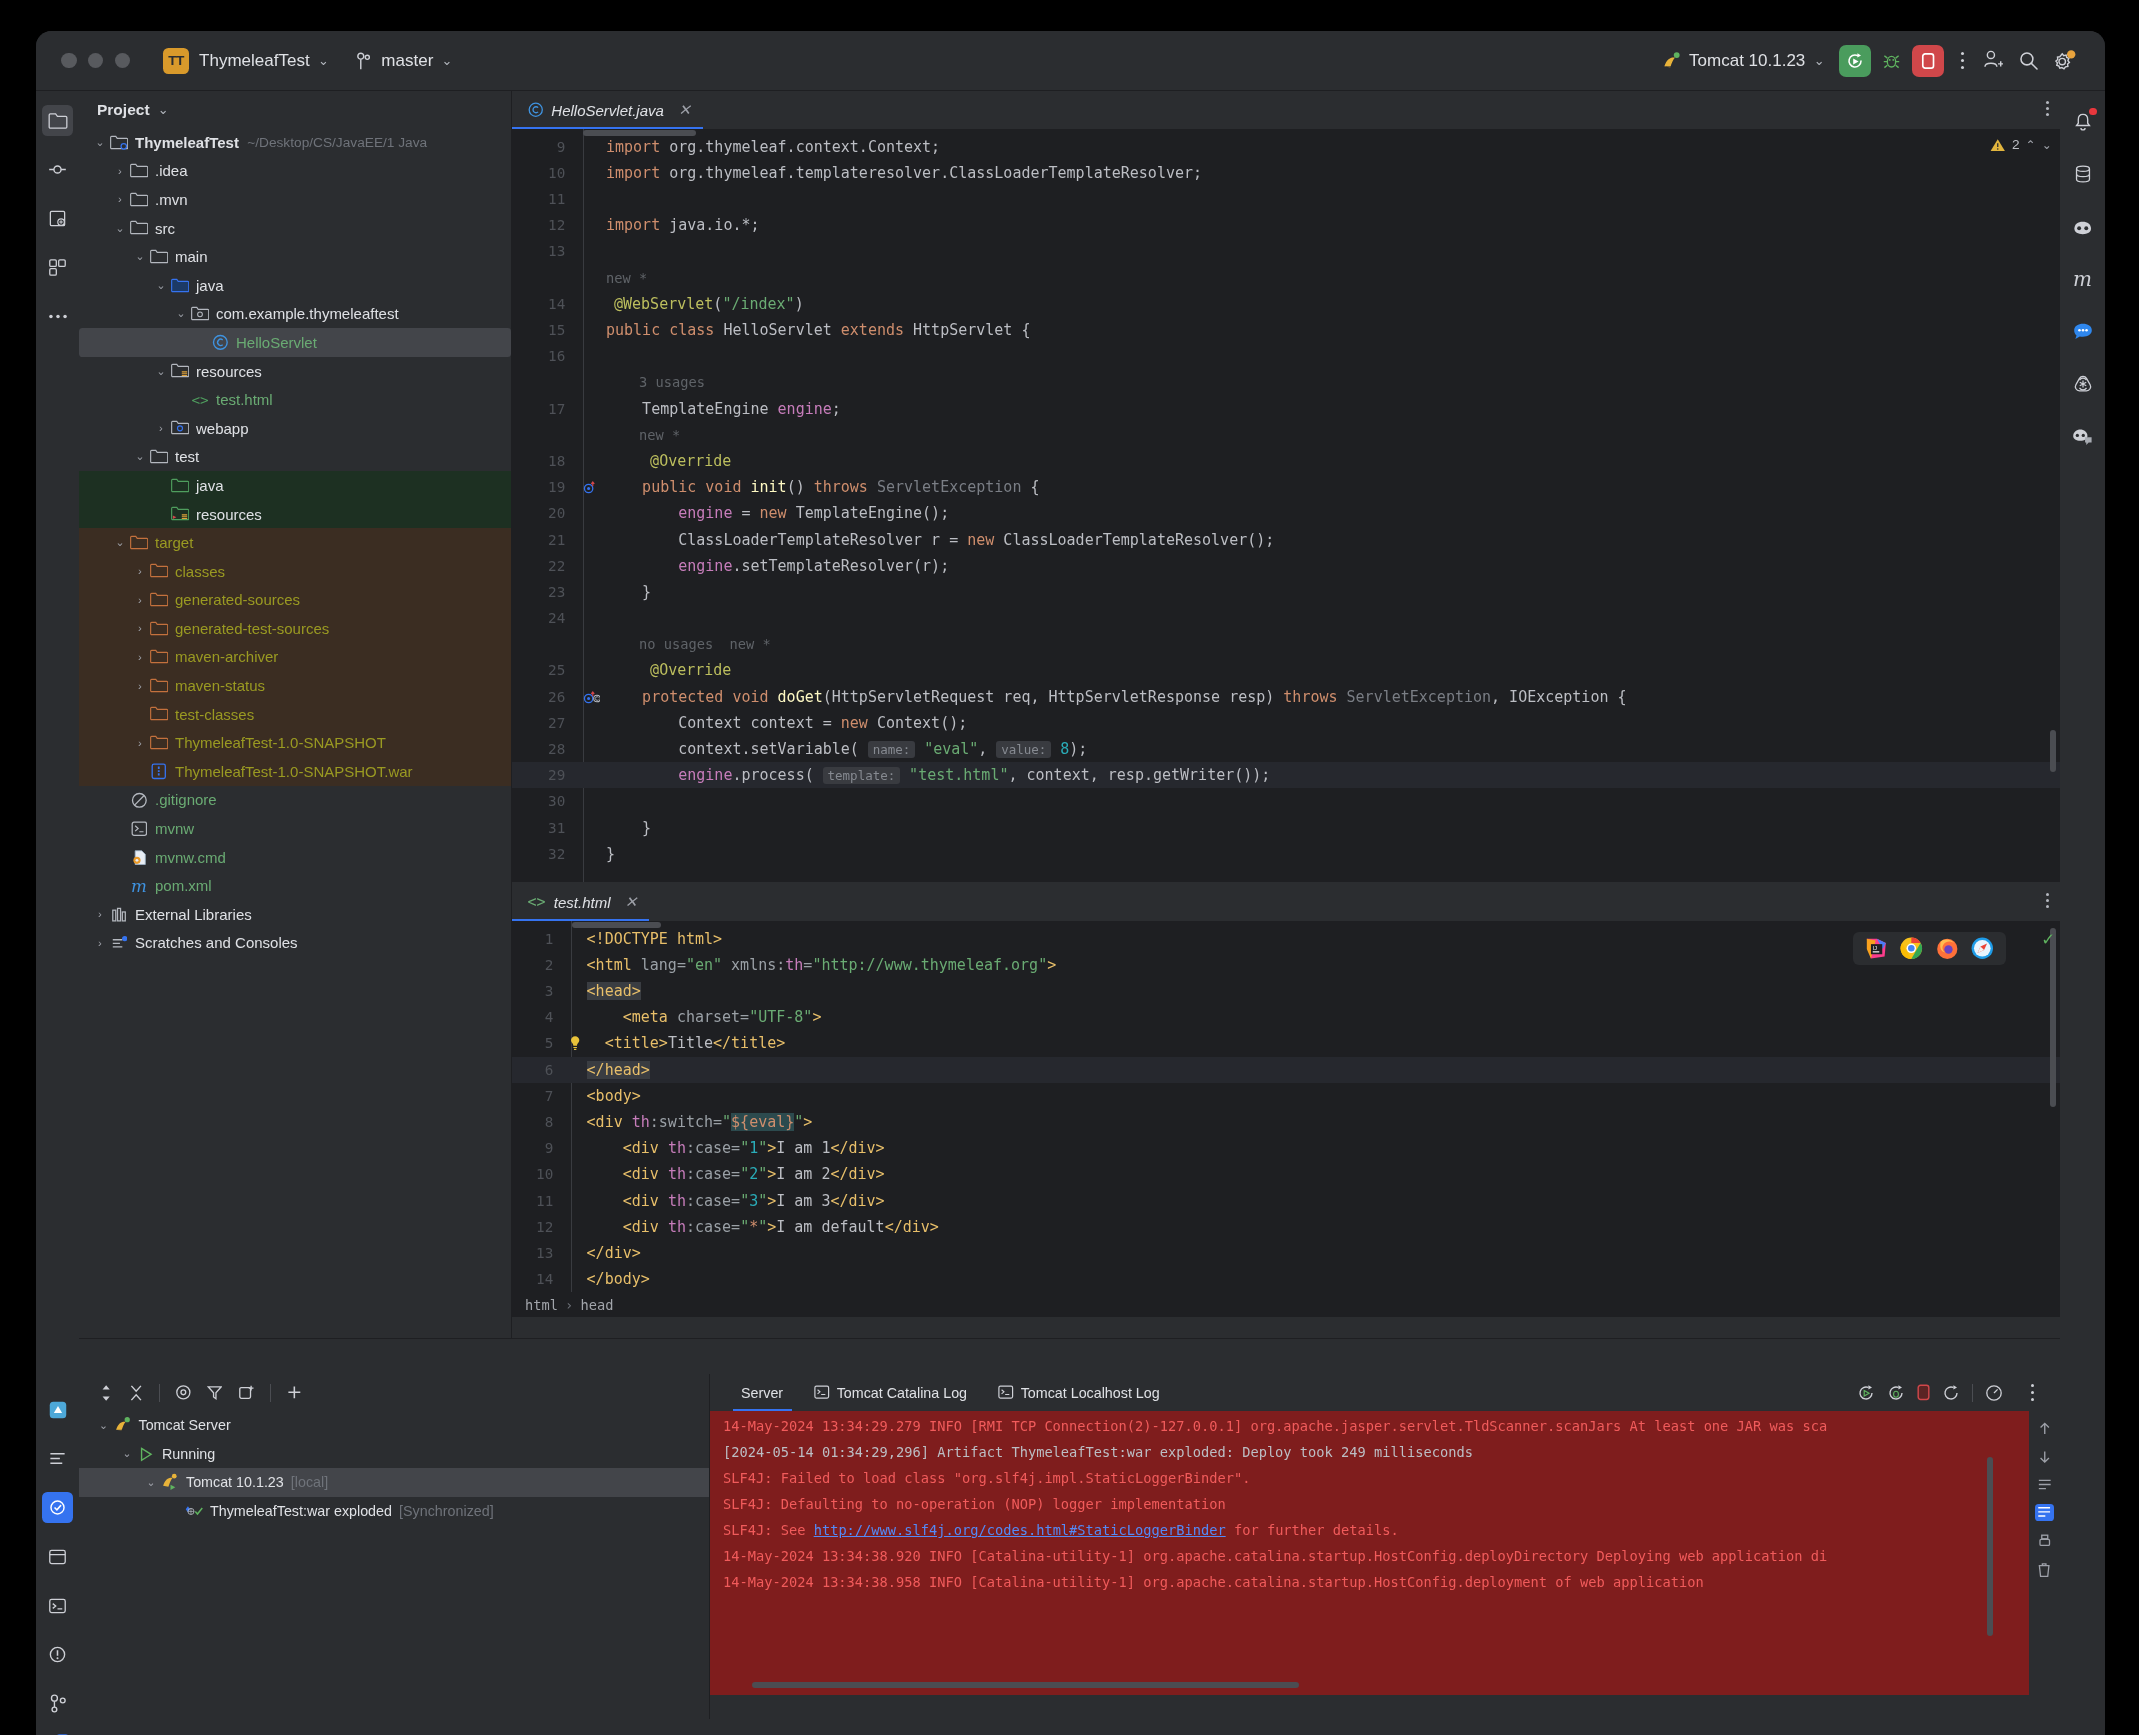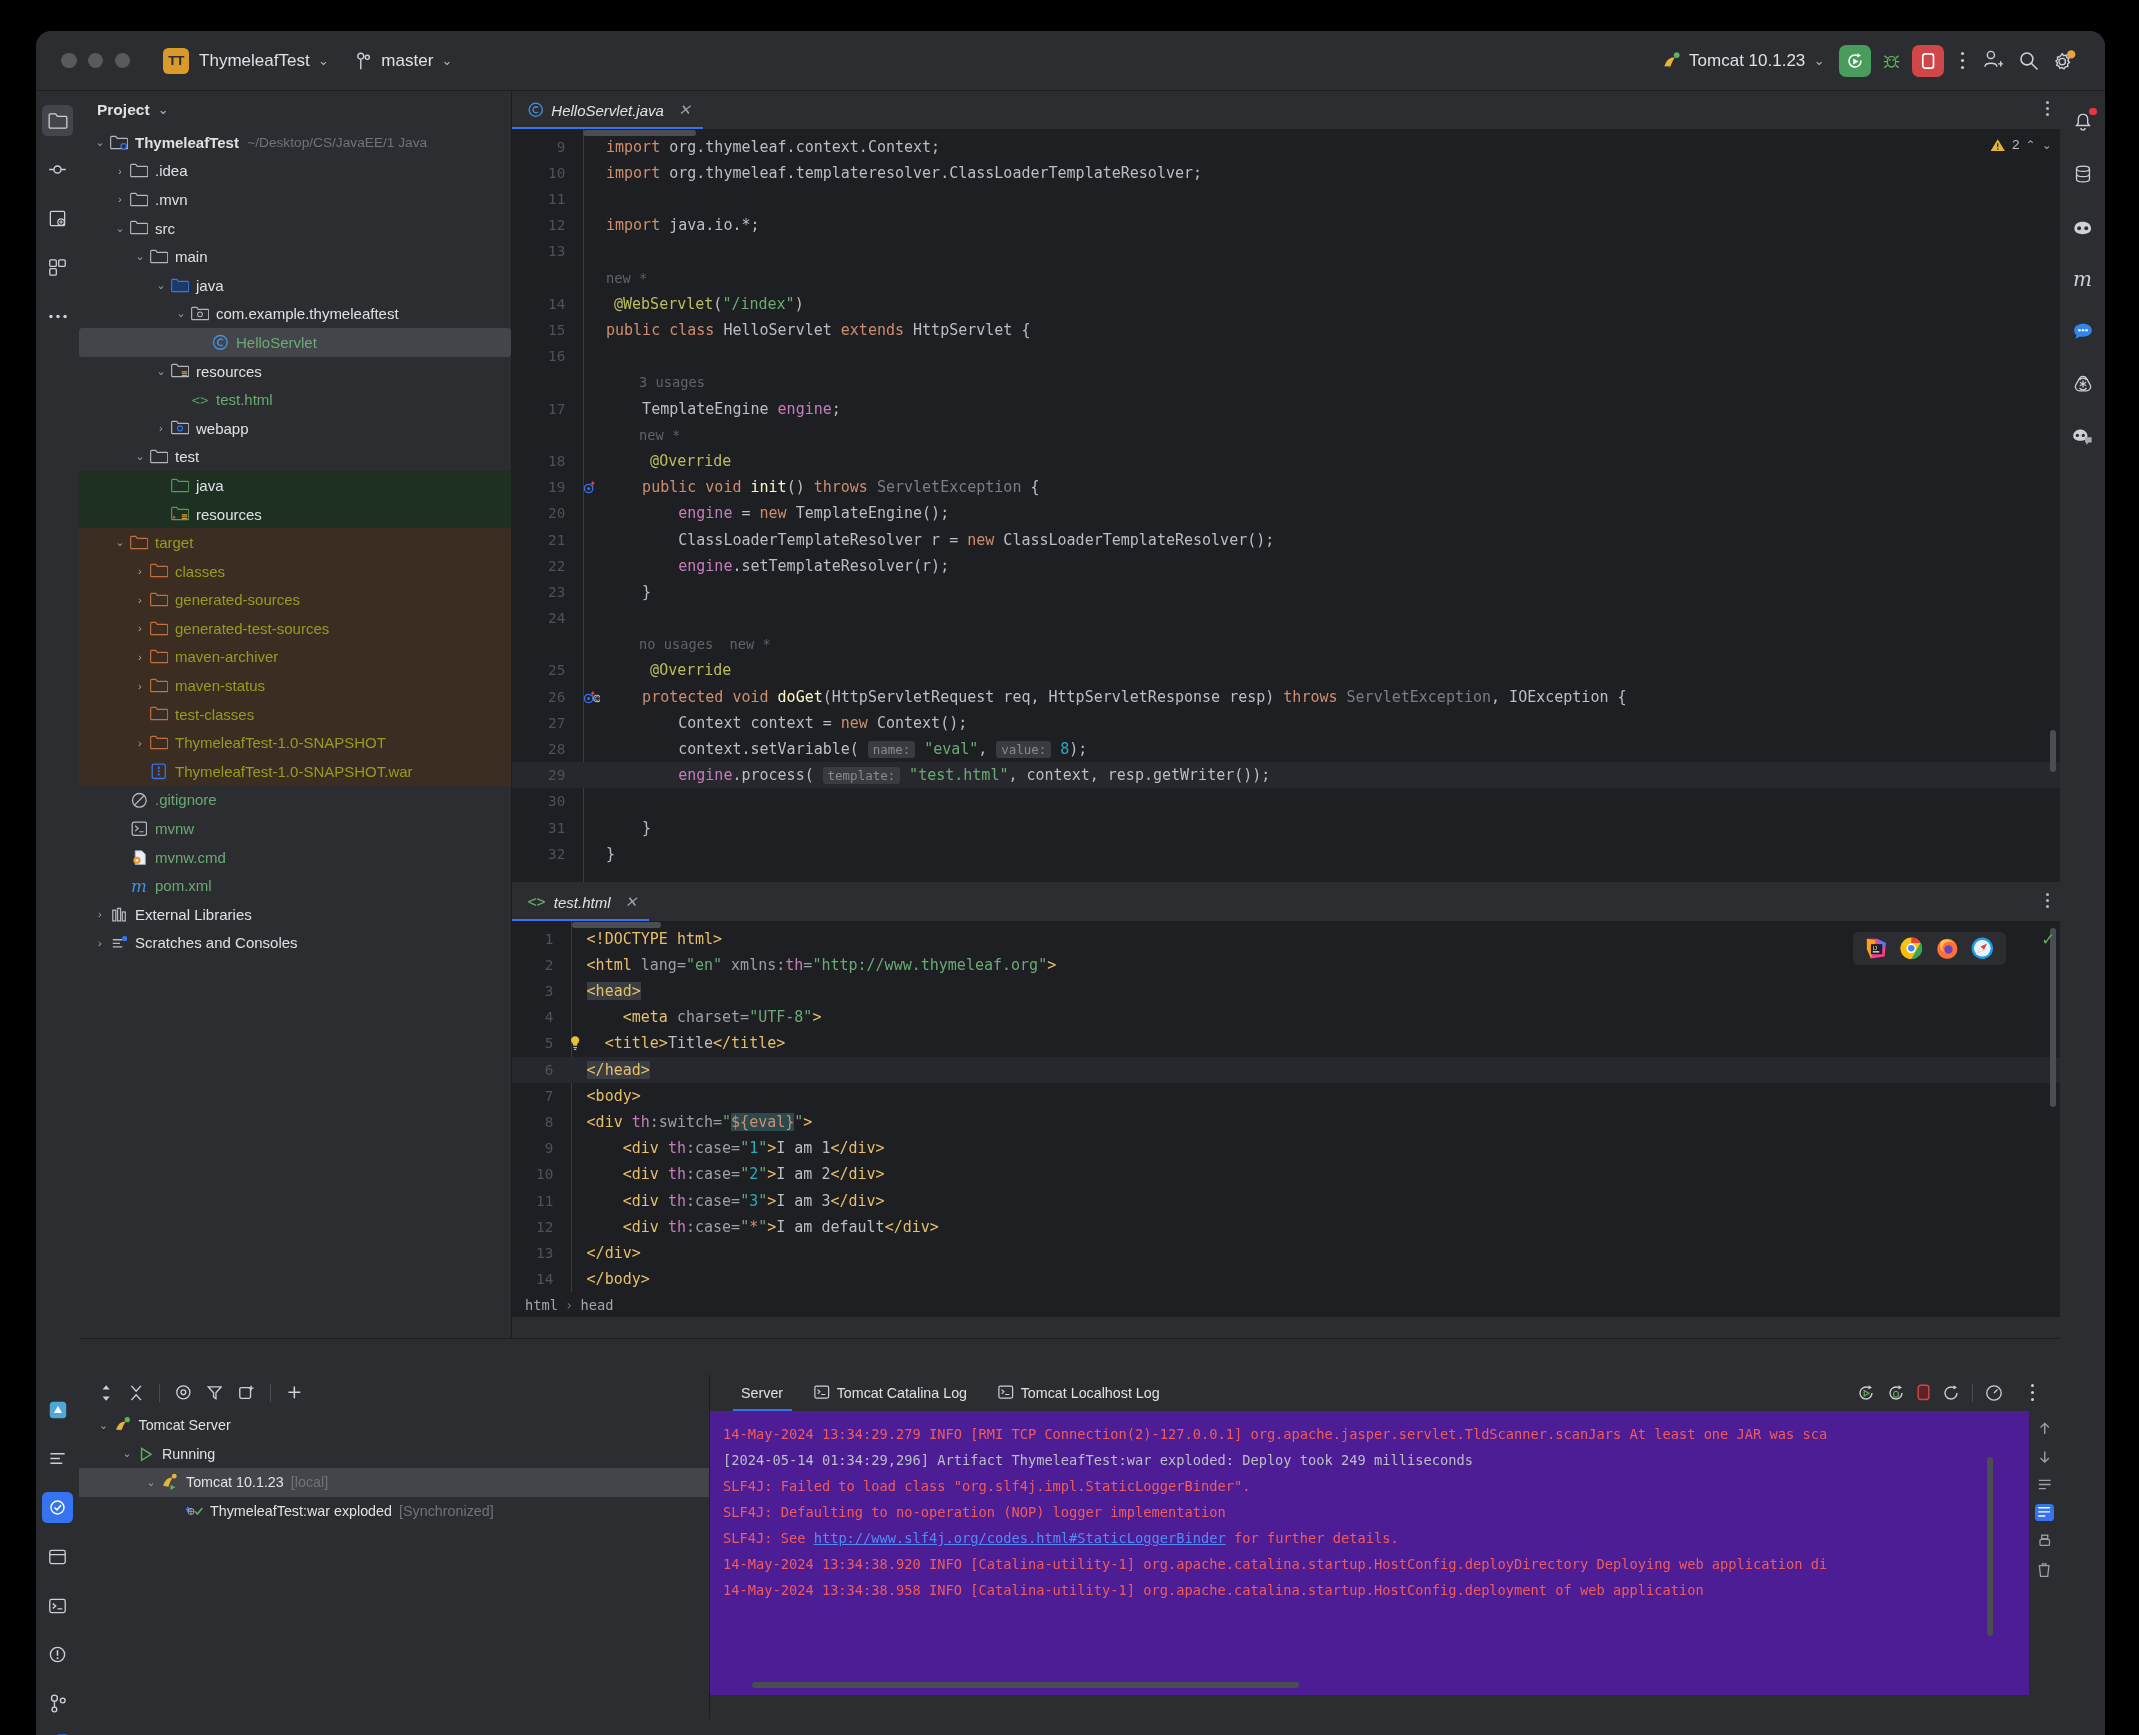--- a/index.html
+++ b/index.html
@@ -171,22 +171,22 @@
   .srow { height: 28.6px; display:flex; align-items:center; font-size:14.3px; color:#dfe1e5; white-space:nowrap;}
   .srow.sel { background: #43454a; }
   .srow .arrow { width:18px; text-align:center; color:#9da0a8; font-size:10.7px; flex:none;}
   .srow .ic { width: 20px; height:20px; margin-right:6px; flex:none; display:flex;align-items:center;justify-content:center;}
   .svc-right { flex:1; position:relative; }
   .console-tabs { height: 37px; display:flex; align-items:center; gap: 0; padding-left: 15.5px; }
   .ctab { display:flex; align-items:center; gap:7.1px; font-size:14.3px; color:#dfe1e5; padding: 0 15.5px; height:37px; position:relative;}
   .ctab.active::after { content:""; position:absolute; left:7.1px; right:7.1px; bottom:0; height:2.4px; background:#3573f0;}
   .ctools { margin-left: auto; display:flex; align-items:center; gap: 12px; padding-right: 15.5px;}
   .console {
-    position:absolute; top:37px; left:0; right:31px; bottom: 24px; background:#4c1d95;
-    overflow:hidden; padding-top: 10px;
+    position:absolute; top:37px; left:0; right:31px; bottom: 24px; background:#7f1d1d;
+    overflow:hidden; padding-top: 2px;
   }
   .cgutter { position:absolute; left:0; top:37px; bottom:24px; width:32px; background:#2b2d30; display:flex; flex-direction:column; align-items:center; padding-top:9.5px; gap:15.5px;}
   .cline {
     font-family:"DejaVu Sans Mono", monospace; font-size:13.7px; line-height: 26px;
     white-space: pre; padding-left: 13px;
   }
   .cred { color:#f15b5b; }
   .cgray { color:#bcbec4; }
   .clink { color:#548af7; text-decoration: underline; }
   .csb-h { position:absolute; left: 42px; bottom: 7.1px; width: 547px; height: 6px; background:#4b4d52; border-radius:3px;}

